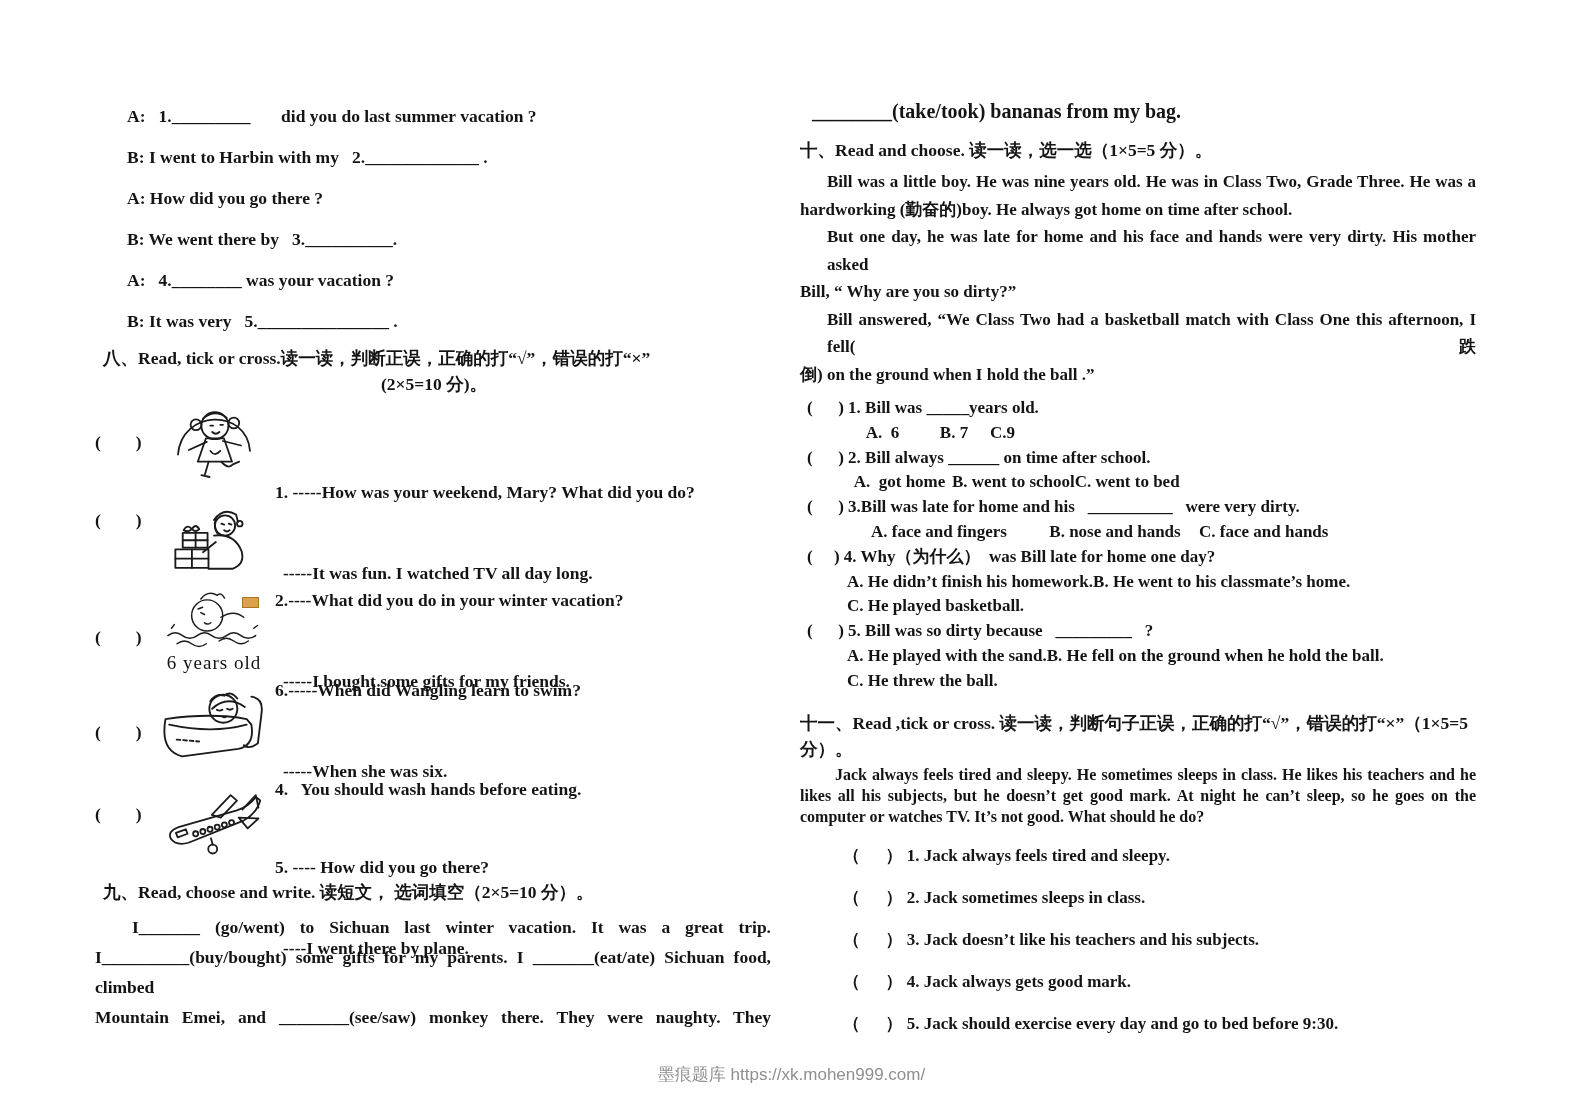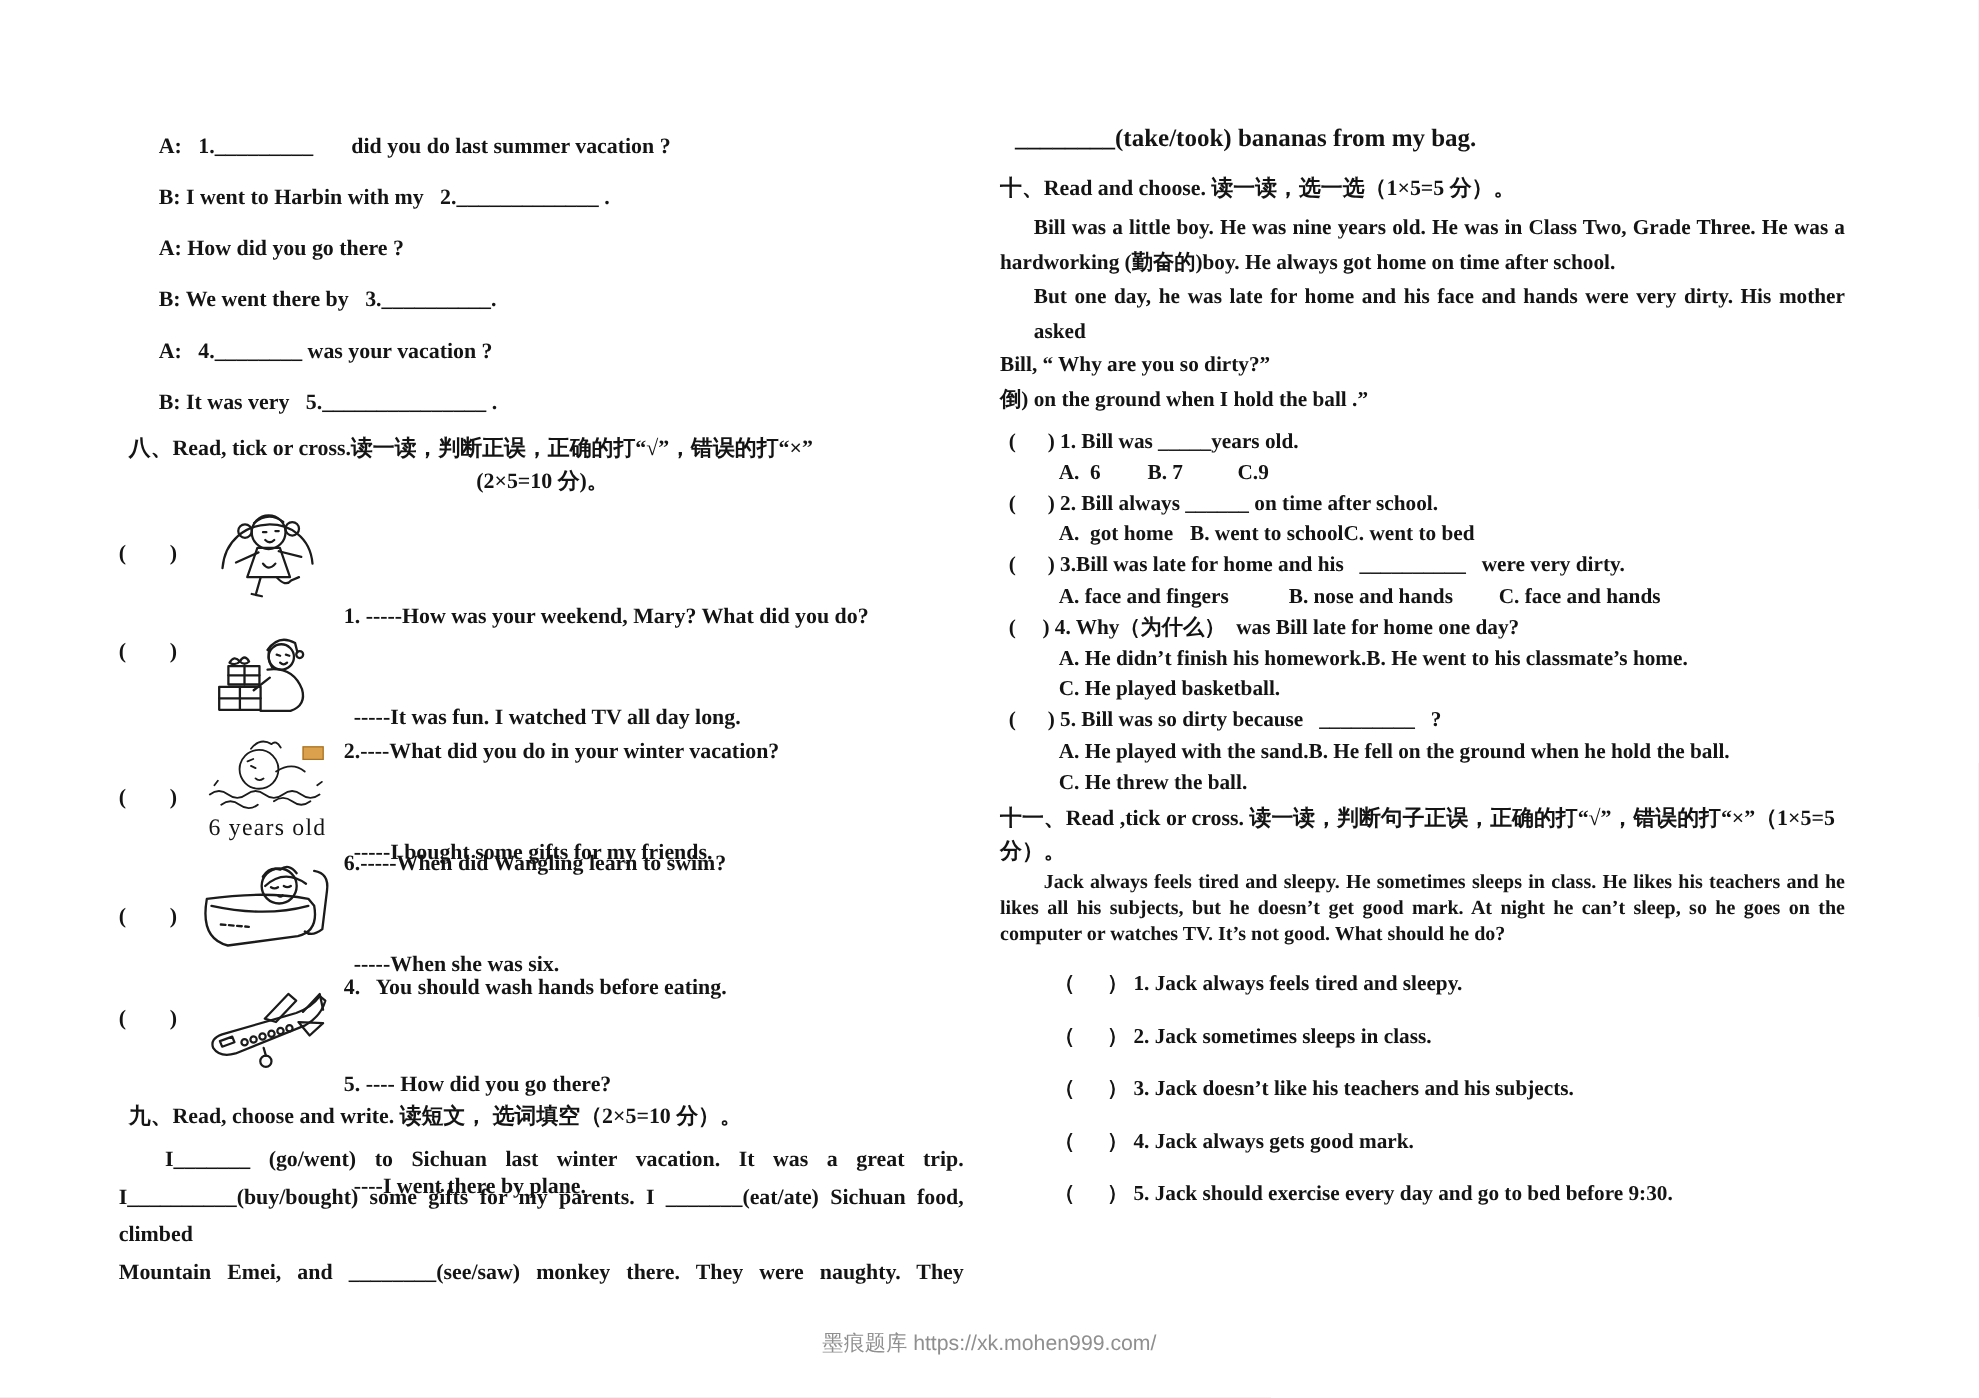--- a/index.html
+++ b/index.html
@@ -40,27 +40,27 @@
   
   .carry{padding-left:7px;font-size:20px;line-height:27px;white-space:pre;font-family:Liberation Serif, serif;}
   .s10-h{font-size:17.5px;line-height:27px;margin-top:12px;}
   .s10-passage{margin-top:4px;}
   .s10-passage .pl{font-size:17px;line-height:27.5px;}
   .s10-passage .pl.just{text-align:justify;text-align-last:justify;}
   .s10-passage .pl.ind{padding-left:27px;}
   .qblock{margin-top:8px;font-size:17px;line-height:24.8px;}
   .qline{padding-left:7px;white-space:pre;}
   .opts{padding-left:47px;}
-  .opts span{display:inline-block;white-space:pre;}
+  .opts span{display:inline-block;white-space:pre;text-align:center;}
   .q1o .oA{min-width:71px;} .q1o .oB{min-width:72px;}
   .q2o .oA{min-width:105px;}.q2o .oB{min-width:116px;}
   .q3o .oA{min-width:184px;}.q3o .oB{min-width:168px;}
   .q4o .oA{min-width:214px;}
   .q5o .oA{min-width:180px;}
-  .s11-h{font-size:17.5px;line-height:26px;margin-top:2px;}
+  .s11-h{font-size:17.5px;line-height:26px;margin-top:16px;}
   .s11-passage{margin-top:2px;}
   .s11-passage .jl{font-size:16px;line-height:21px;}
   .s11-passage .jl.just{text-align:justify;text-align-last:justify;}
   .s11-passage .jl.ind{padding-left:35px;}
   .s11-items{margin-top:8px;}
   .s11-item{height:42px;line-height:42px;padding-left:43px;white-space:pre;font-size:17px;}
 
   .footer{
     position:absolute;left:0;top:1063px;width:100%;
     text-align:center;
@@ -208,20 +208,21 @@
 
   <div class="col col-right">
     <div class="carry"> ________(take/took) bananas from my bag.</div>
 
     <div class="s10-h">十、Read and choose. 读一读，选一选（1×5=5 分）。</div>
     <div class="s10-passage">
       <div class="pl just ind">Bill was a little boy. He was nine years old. He was in Class Two, Grade Three. He was a</div>
       <div class="pl">hardworking (勤奋的)boy. He always got home on time after school.</div>
       <div class="pl just ind">But one day, he was late for home and his face and hands were very dirty. His mother asked</div>
       <div class="pl">Bill, “ Why are you so dirty?”</div>
+      <div class="pl just ind">Bill answered, “We Class Two had a basketball match with Class One this afternoon, I fell(跌</div>
       <div class="pl">倒) on the ground when I hold the ball .”</div>
     </div>
 
     <div class="qblock">
       <div class="qline">(      ) 1. Bill was _____years old.</div>
       <div class="opts q1o">
         <span class="oA">A.  6</span><span class="oB">B. 7</span><span class="oC">C.9</span>
       </div>
       <div class="qline">(      ) 2. Bill always ______ on time after school.</div>
       <div class="opts q2o">

